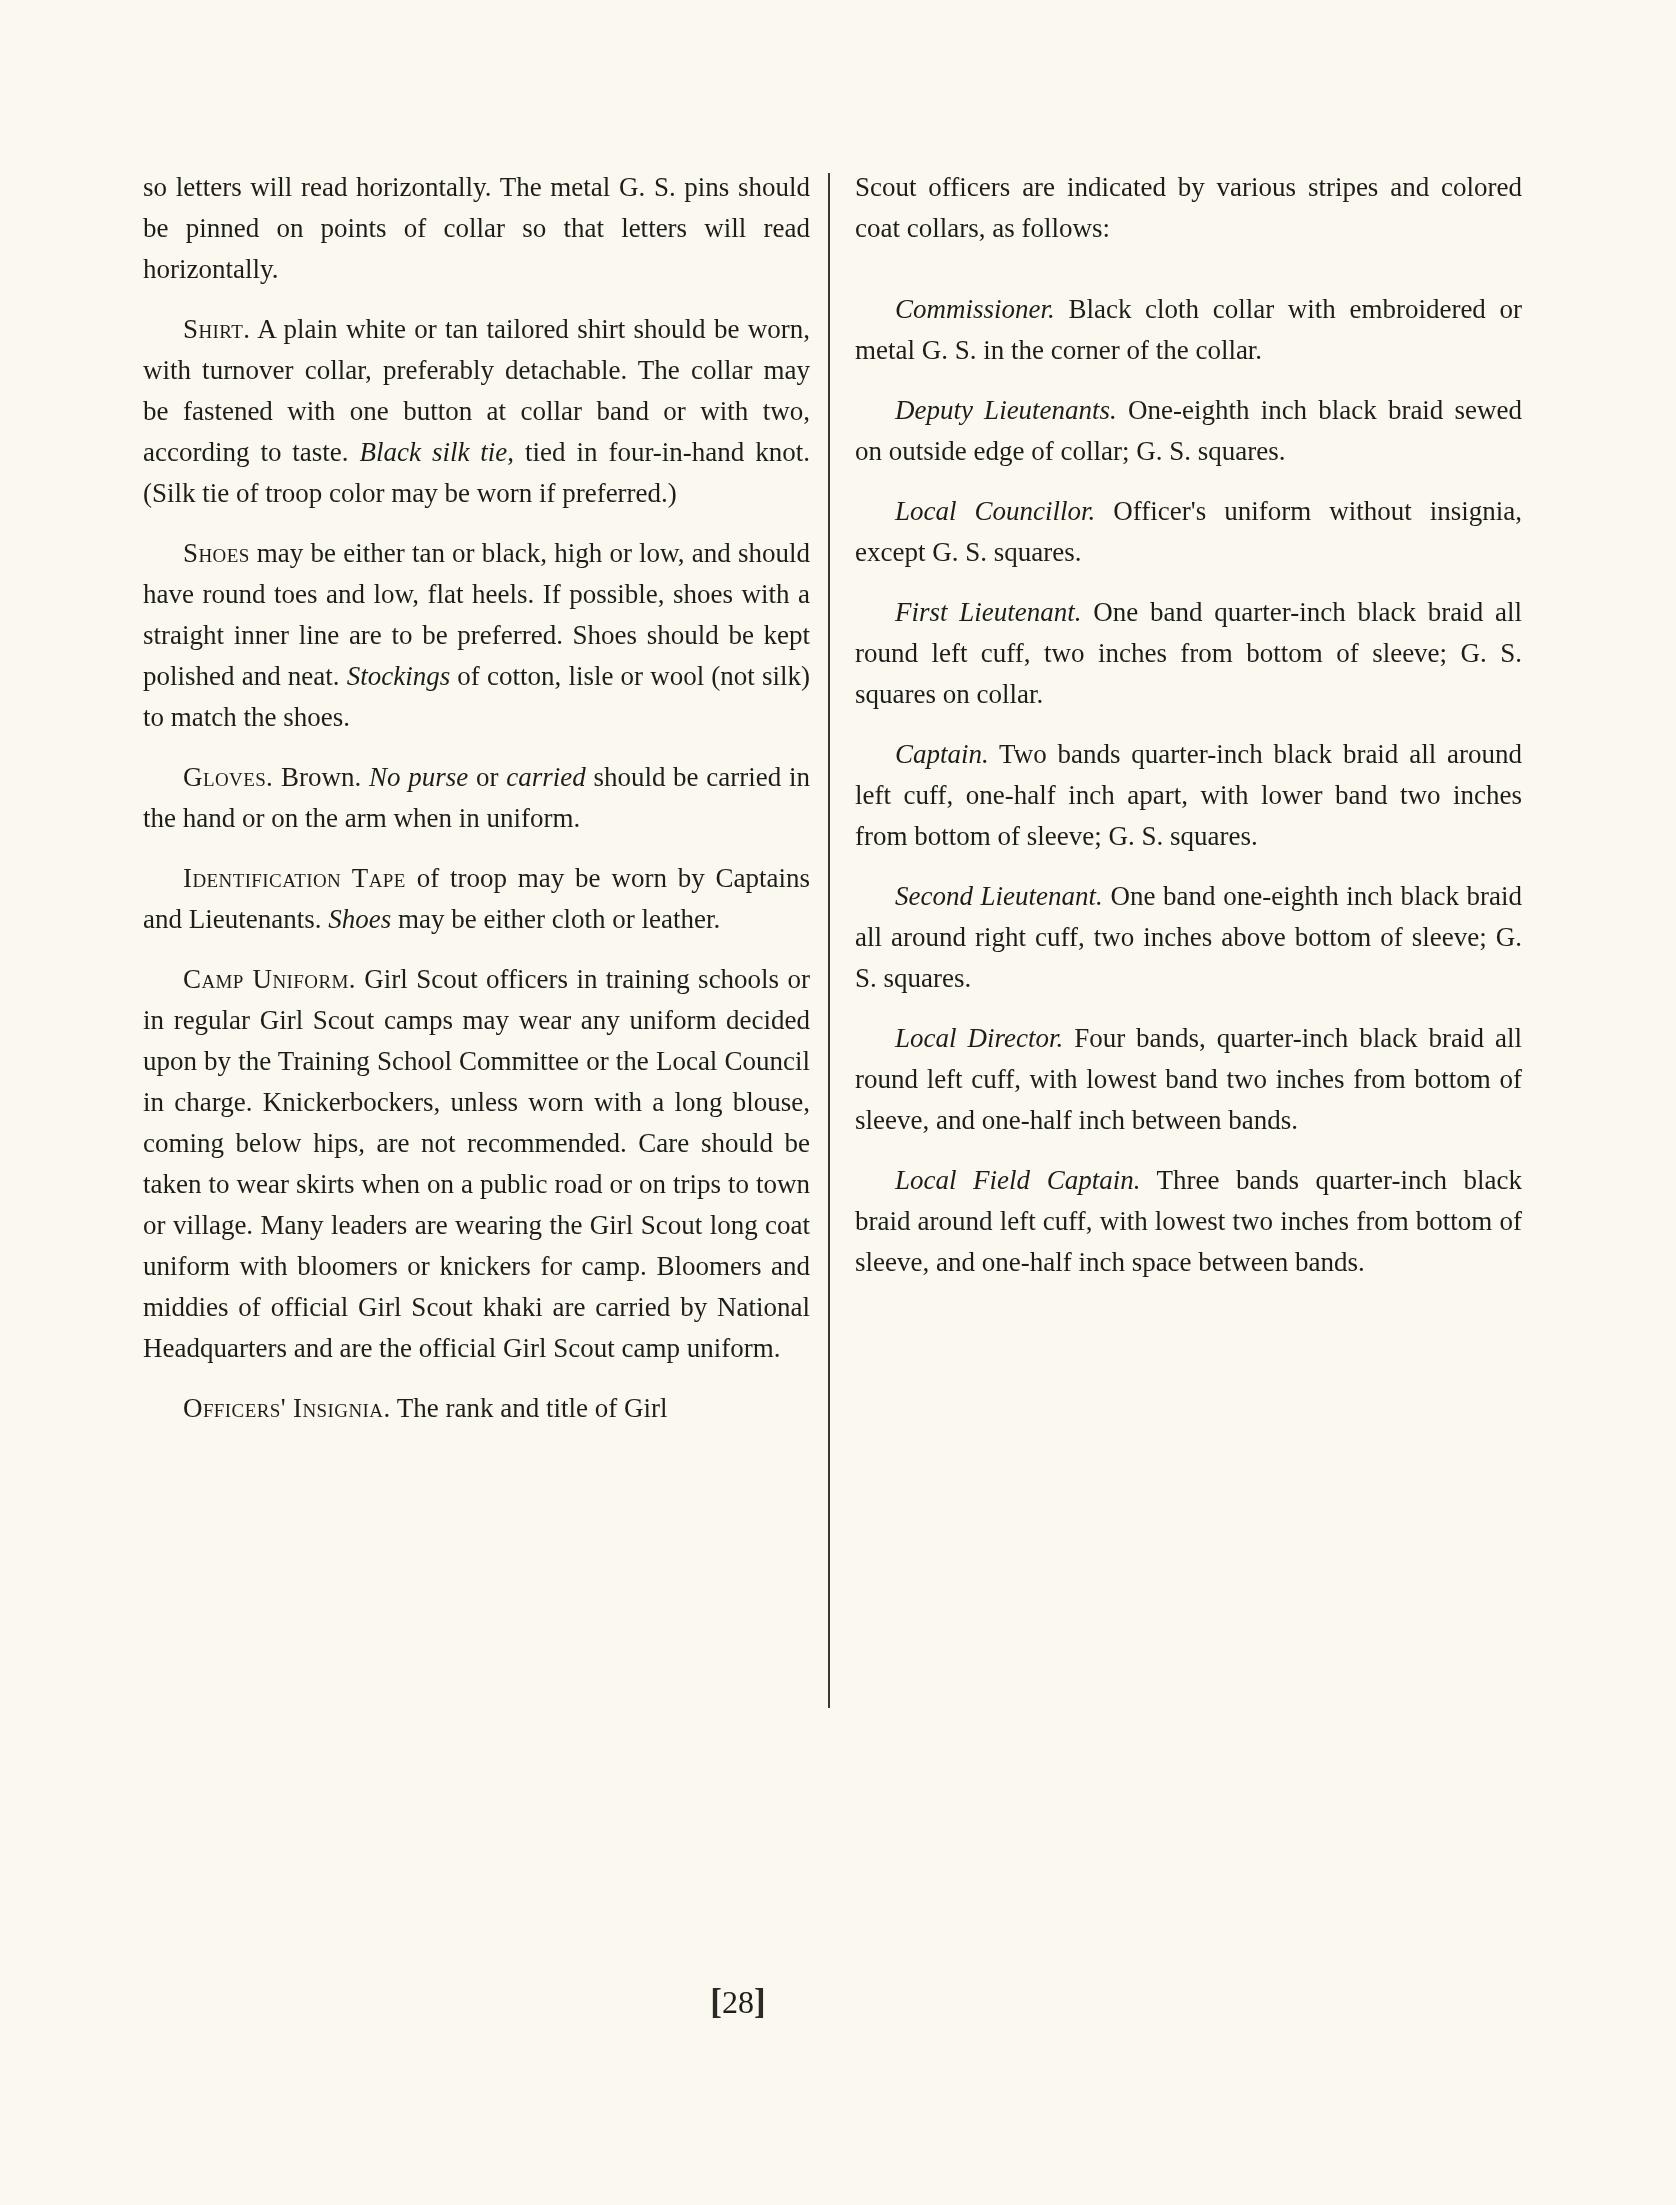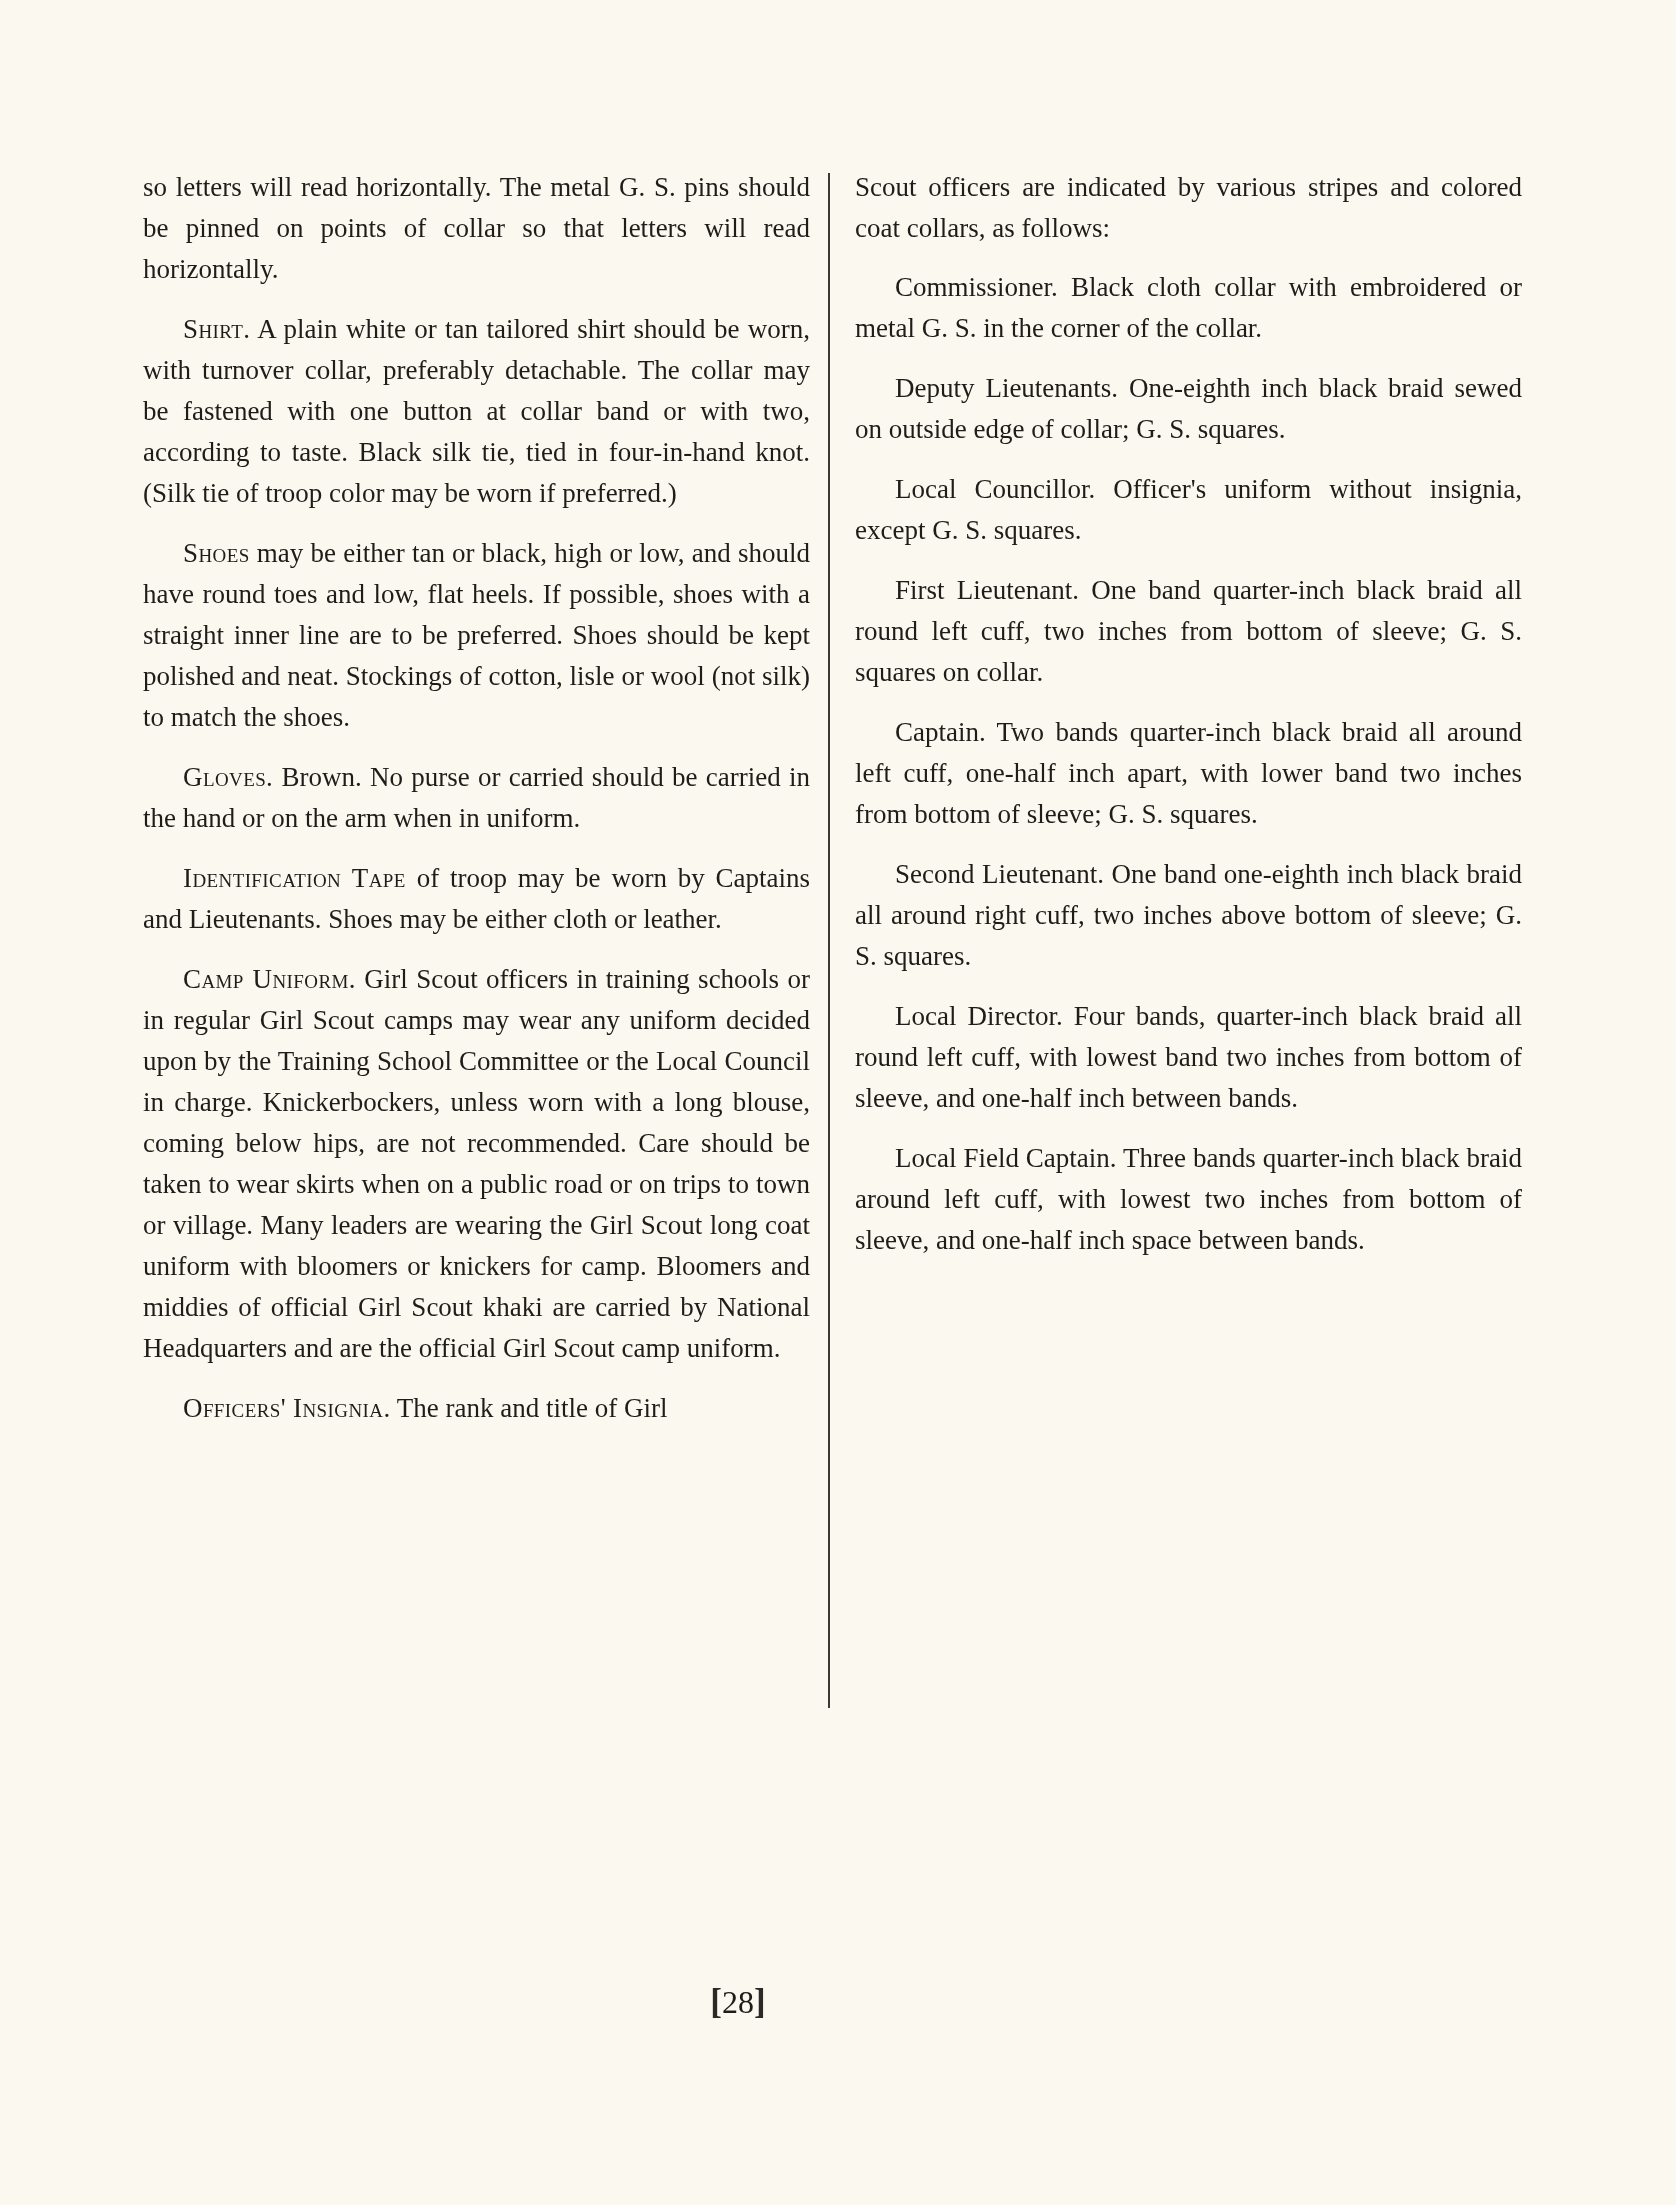--- a/index.html
+++ b/index.html
@@ -28,21 +28,21 @@
     position: absolute;
     left: 828px;
     top: 173px;
     width: 1.7px;
     height: 1535px;
     background: #3a3934;
   }
   .para { margin: 0 0 19px 0; text-indent: 40px; }
   .para.noindent { text-indent: 0; }
   .sc { font-variant: small-caps; letter-spacing: 0.4px; }
-  .it { }
+  .it { font-style: italic; }
   .folio {
     position: absolute;
     top: 1982px;
     left: 0; width: 1476px;
     text-align: center;
     font-size: 32px;
   }
   .bracket { font-size: 35px; font-weight: bold; color: #2a2925; }
 </style>
 </head>
@@ -62,21 +62,21 @@
     <p class="para"><span class="sc">Identification Tape</span><span> of troop may be worn by Captains and Lieutenants. </span><span class="it">Shoes</span><span> may be either cloth or leather.</span></p>
 
     <p class="para"><span class="sc">Camp Uniform.</span><span> Girl Scout officers in training schools or in regular Girl Scout camps may wear any uniform decided upon by the Training School Committee or the Local Council in charge. Knickerbockers, unless worn with a long blouse, coming below hips, are not recommended. Care should be taken to wear skirts when on a public road or on trips to town or village. Many leaders are wearing the Girl Scout long coat uniform with bloomers or knickers for camp. Bloomers and middies of official Girl Scout khaki are carried by National Headquarters and are the official Girl Scout camp uniform.</span></p>
 
     <p class="para"><span class="sc">Officers' Insignia.</span><span> The rank and title of Girl</span></p>
   </div>
 
   <div class="divider"></div>
 
   <div class="column col-right">
-    <p class="para noindent" style="margin-bottom:18px"><span>Scout officers are indicated by various stripes and colored coat collars, as follows:</span></p>
+    <p class="para noindent" style="margin-bottom:40px"><span>Scout officers are indicated by various stripes and colored coat collars, as follows:</span></p>
 
     <p class="para"><span class="it">Commissioner.</span><span> Black cloth collar with embroidered or metal G. S. in the corner of the collar.</span></p>
     <p class="para"><span class="it">Deputy Lieutenants.</span><span> One-eighth inch black braid sewed on outside edge of collar; G. S. squares.</span></p>
     <p class="para"><span class="it">Local Councillor.</span><span> Officer's uniform without insignia, except G. S. squares.</span></p>
     <p class="para"><span class="it">First Lieutenant.</span><span> One band quarter-inch black braid all round left cuff, two inches from bottom of sleeve; G. S. squares on collar.</span></p>
     <p class="para"><span class="it">Captain.</span><span> Two bands quarter-inch black braid all around left cuff, one-half inch apart, with lower band two inches from bottom of sleeve; G. S. squares.</span></p>
     <p class="para"><span class="it">Second Lieutenant.</span><span> One band one-eighth inch black braid all around right cuff, two inches above bottom of sleeve; G. S. squares.</span></p>
     <p class="para"><span class="it">Local Director.</span><span> Four bands, quarter-inch black braid all round left cuff, with lowest band two inches from bottom of sleeve, and one-half inch between bands.</span></p>
     <p class="para"><span class="it">Local Field Captain.</span><span> Three bands quarter-inch black braid around left cuff, with lowest two inches from bottom of sleeve, and one-half inch space between bands.</span></p>
   </div>

